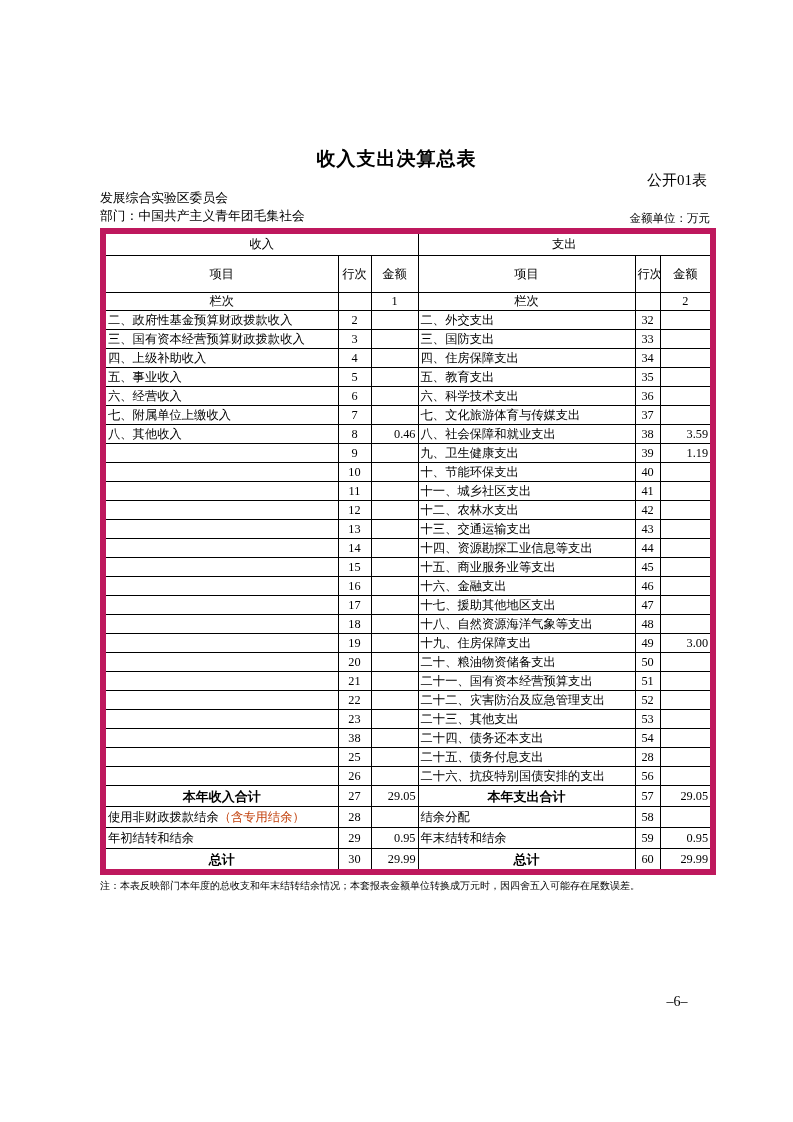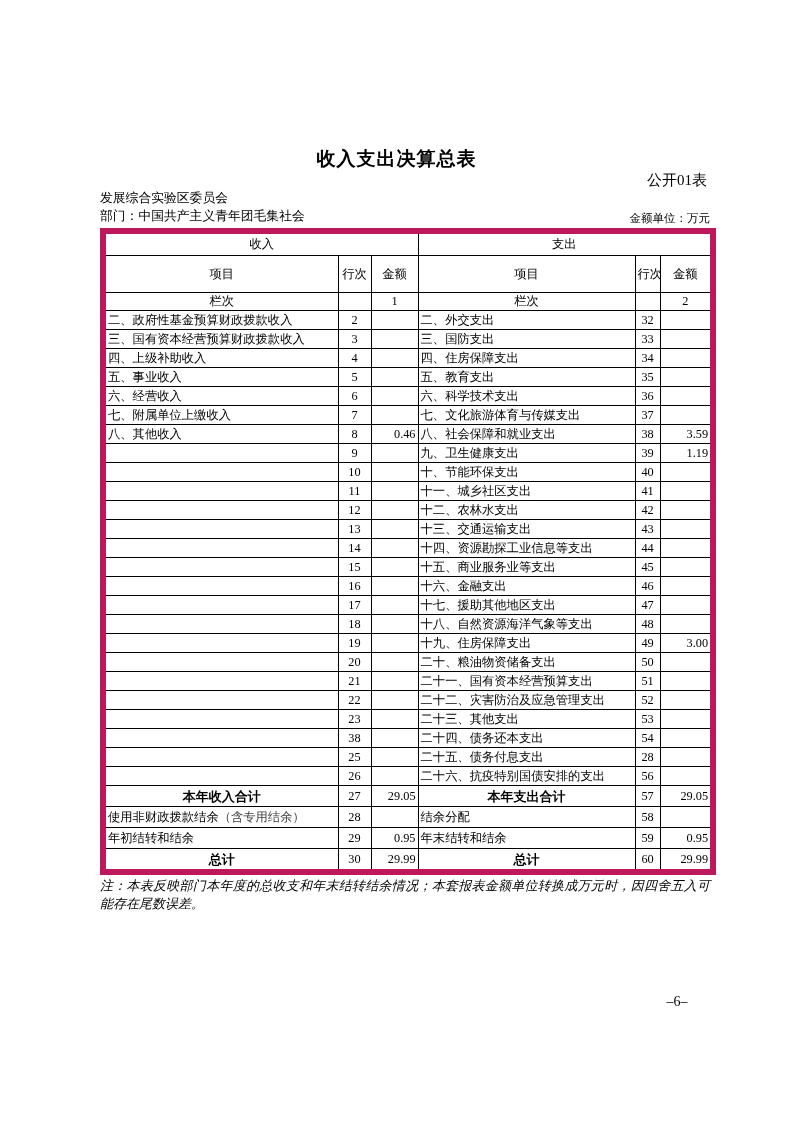--- a/index.html
+++ b/index.html
@@ -33,21 +33,21 @@
   }
   .sec-row td{height:21px;text-align:center;font-size:13.5px;white-space:normal;}
   .hdr-row td{height:36px;text-align:center;white-space:normal;line-height:14px;}
   .idx-row td{height:17px;text-align:center;}
   .body-row td{height:18px;line-height:17px;}
   .footer-row td{height:20px;}
   td.item{text-align:left;}
   td.rownum{text-align:center;}
   td.amount{text-align:right;padding-right:1px;}
   tr.emph td.item{font-weight:bold;text-align:center;font-size:13px;}
-  .note{margin-top:2px;font-size:13px;line-height:18px;white-space:normal;text-align:justify;font-style:italic;}
+  .note{margin-top:2px;font-size:10px;line-height:18px;white-space:normal;text-align:justify;}
   .page-num{position:absolute;top:994px;left:645px;width:64px;text-align:center;font-size:14px;}
 </style>
 </head>
 <body>
 
 <div class="page">
 
   <div class="title">收入支出决算总表</div>
 
   <div class="form-code">公开01表</div>
@@ -294,21 +294,21 @@
           </tr>
           <tr class="body-row footer-row emph">
             <td class="item">本年收入合计</td>
             <td class="rownum">27</td>
             <td class="amount">29.05</td>
             <td class="item">本年支出合计</td>
             <td class="rownum">57</td>
             <td class="amount">29.05</td>
           </tr>
           <tr class="body-row footer-row">
-            <td class="item">使用非财政拨款结余<span class="blue" style="color: #404040;">（含专用结余）</span></td>
+            <td class="item">使用非财政拨款结余<span class="blue" style="color: #c2410c;">（含专用结余）</span></td>
             <td class="rownum">28</td>
             <td class="amount"></td>
             <td class="item">结余分配</td>
             <td class="rownum">58</td>
             <td class="amount"></td>
           </tr>
           <tr class="body-row footer-row">
             <td class="item">年初结转和结余</td>
             <td class="rownum">29</td>
             <td class="amount">0.95</td>

